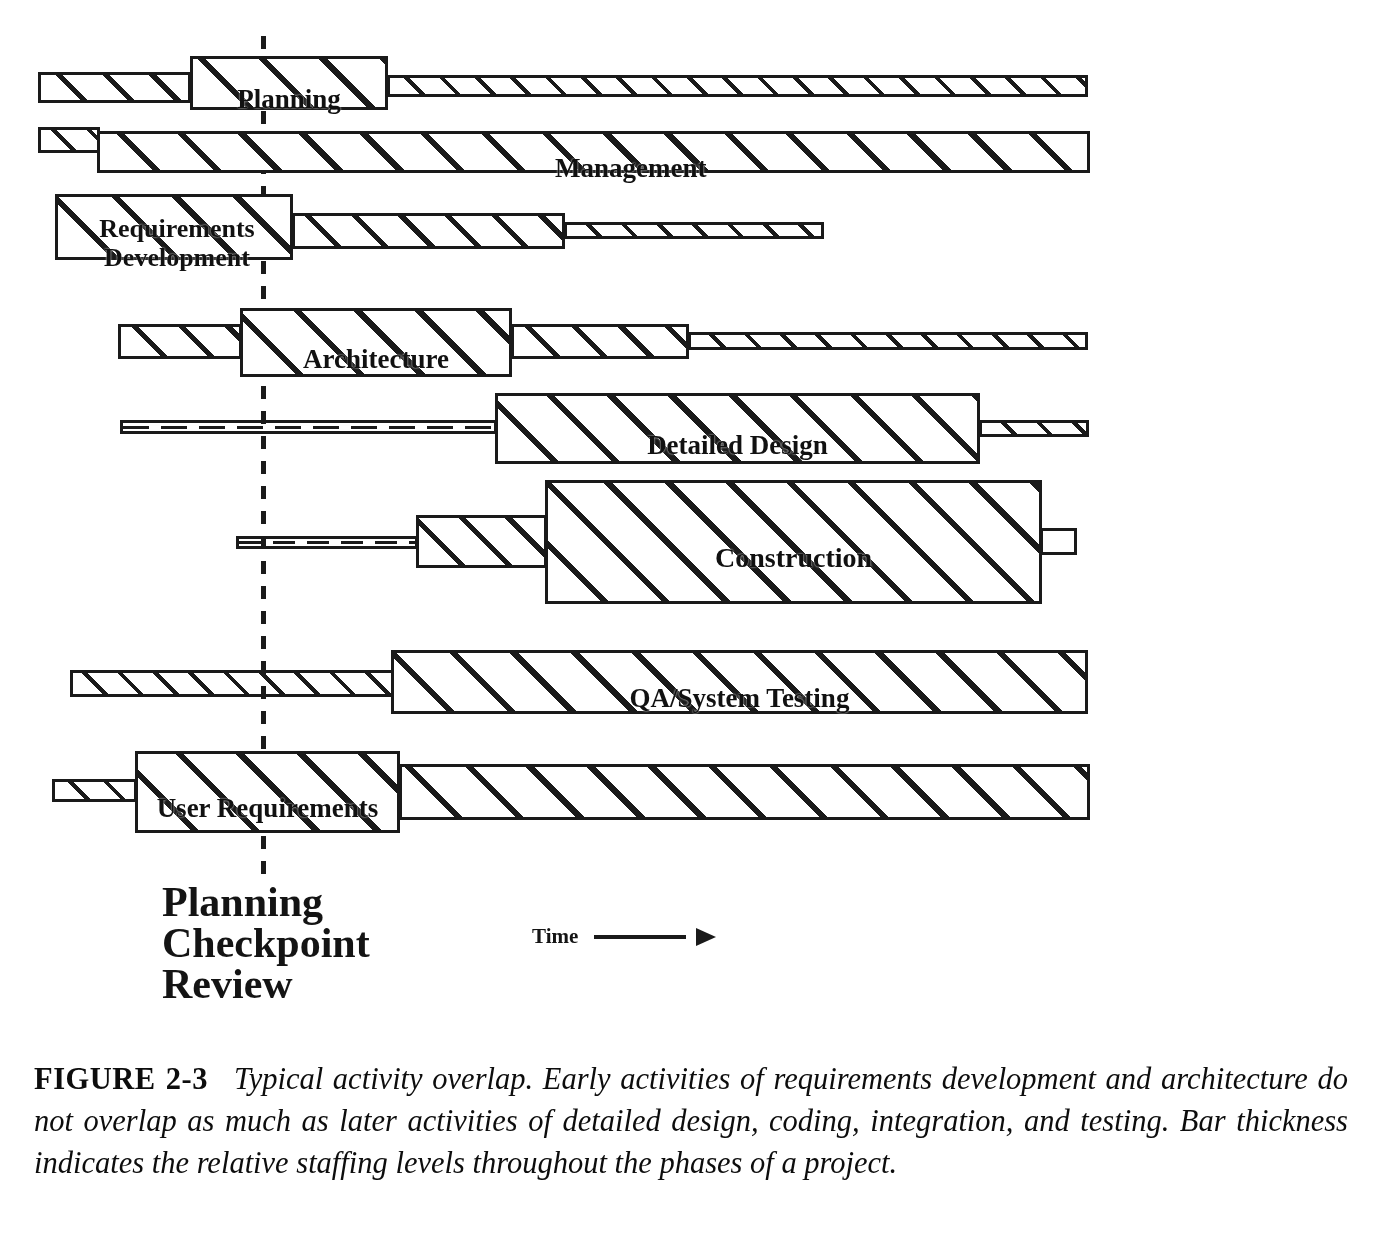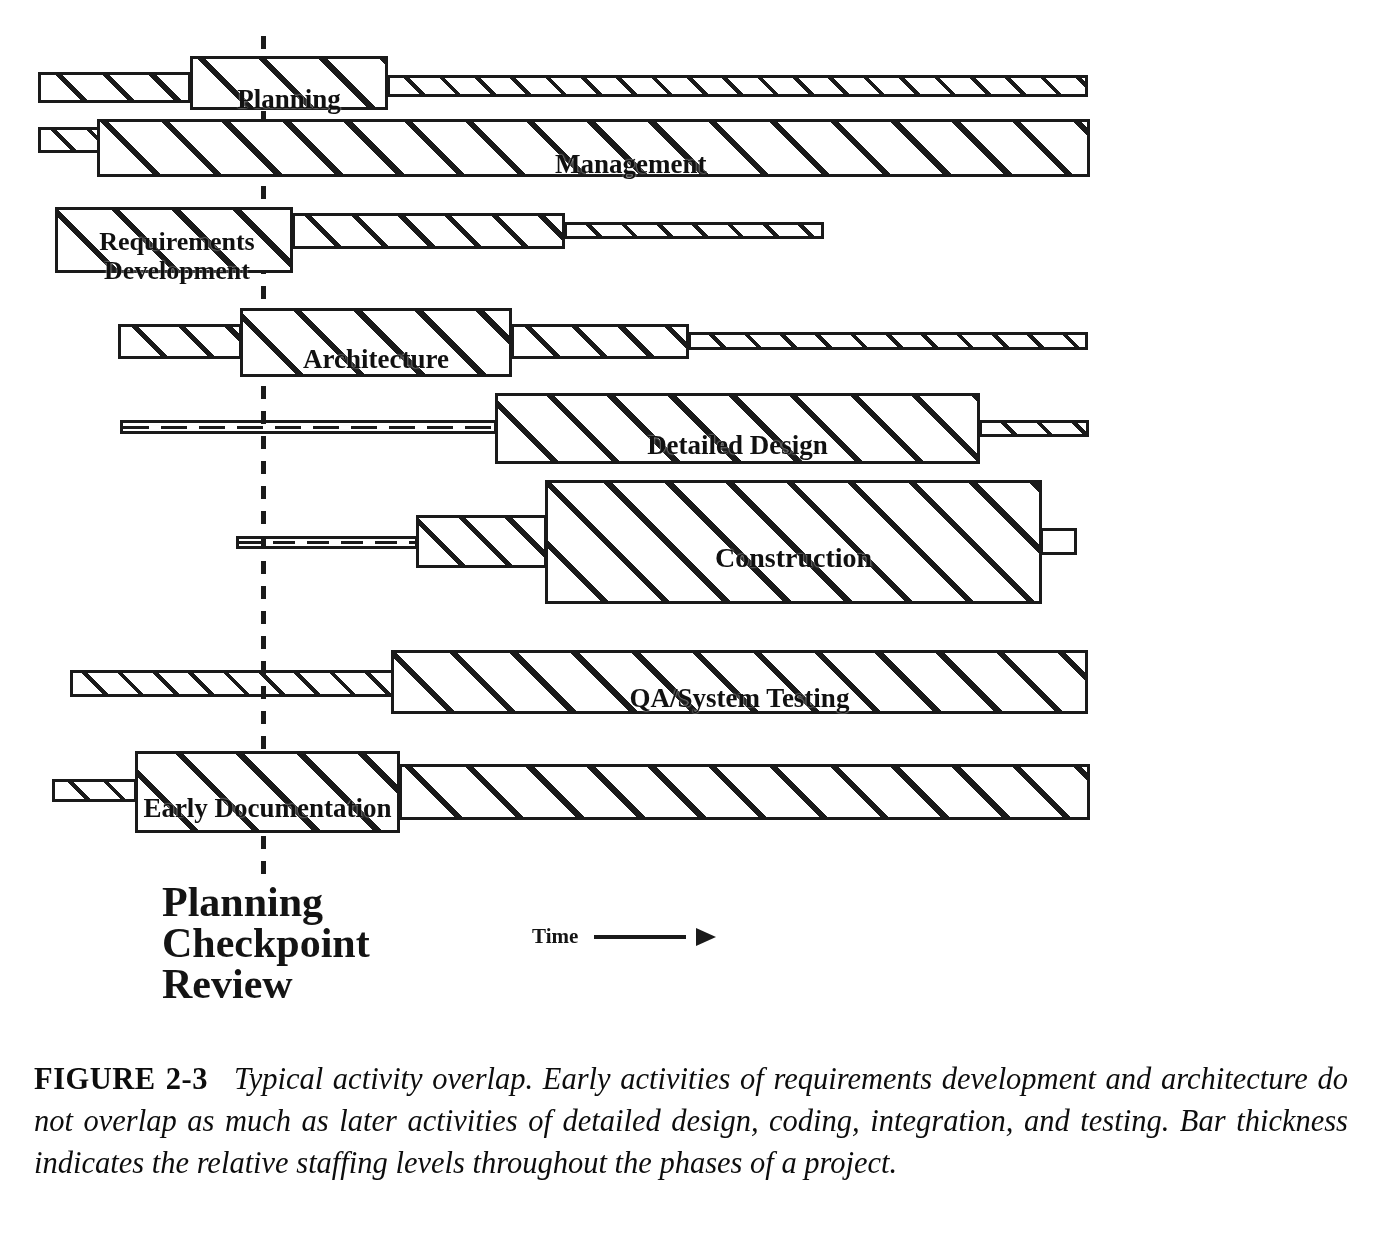--- a/index.html
+++ b/index.html
@@ -61,27 +61,27 @@
   <div>
     <div class="seg hatch-med" style="left:38px;top:72px;width:153px;height:31px;"></div>
     <div class="seg hatch-thick" style="left:190px;top:56px;width:198px;height:54px;z-index:2;">
       <span class="bar-label">Planning</span>
     </div>
     <div class="seg hatch-thin" style="left:387px;top:75px;width:701px;height:22px;"></div>
   </div>
 
   <div>
     <div class="seg hatch-thin" style="left:38px;top:127px;width:62px;height:26px;"></div>
-    <div class="seg hatch-thick" style="left:97px;top:119px;width:993px;height:58px;z-index:2;">
+    <div class="seg hatch-thick" style="left:97px;top:131px;width:993px;height:42px;z-index:2;">
       <span class="bar-label" style="justify-content:flex-start;padding-left:455px;">Management</span>
     </div>
   </div>
 
   <div>
-    <div class="seg hatch-thick" style="left:55px;top:207px;width:238px;height:66px;z-index:2;">
+    <div class="seg hatch-thick" style="left:55px;top:194px;width:238px;height:66px;z-index:2;">
       <span class="bar-label wrap" style="font-size:26px;line-height:29px;width:220px;left:9px;">Requirements Development</span>
     </div>
     <div class="seg hatch-med" style="left:292px;top:213px;width:273px;height:36px;"></div>
     <div class="seg hatch-thin" style="left:564px;top:222px;width:260px;height:17px;"></div>
   </div>
 
   <div>
     <div class="seg hatch-med" style="left:118px;top:324px;width:124px;height:35px;"></div>
     <div class="seg hatch-thick" style="left:240px;top:308px;width:272px;height:69px;z-index:2;">
       <span class="bar-label">Architecture</span>
@@ -110,21 +110,21 @@
   <div>
     <div class="seg hatch-thin" style="left:70px;top:670px;width:324px;height:27px;"></div>
     <div class="seg hatch-thick" style="left:391px;top:650px;width:697px;height:64px;z-index:2;">
       <span class="bar-label">QA/System Testing</span>
     </div>
   </div>
 
   <div>
     <div class="seg hatch-thin" style="left:52px;top:779px;width:85px;height:23px;"></div>
     <div class="seg hatch-thick" style="left:135px;top:751px;width:265px;height:82px;z-index:2;">
-      <span class="bar-label" style="overflow:visible;">Early Documentation</span>
+      <span class="bar-label" style="overflow:visible;">User Requirements</span>
     </div>
     <div class="seg hatch-thick" style="left:399px;top:764px;width:691px;height:56px;"></div>
   </div>
 
   <div class="checkpoint-label">Planning Checkpoint Review</div>
 
   <div class="time-group">
     <span class="time-label">Time</span>
     <span class="arrow-shaft"></span>
     <span class="arrow-head"></span>

